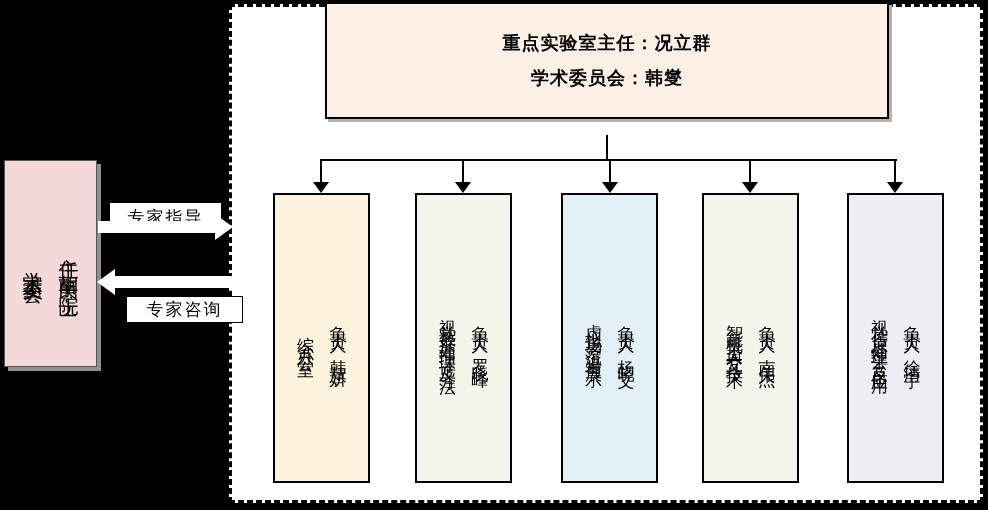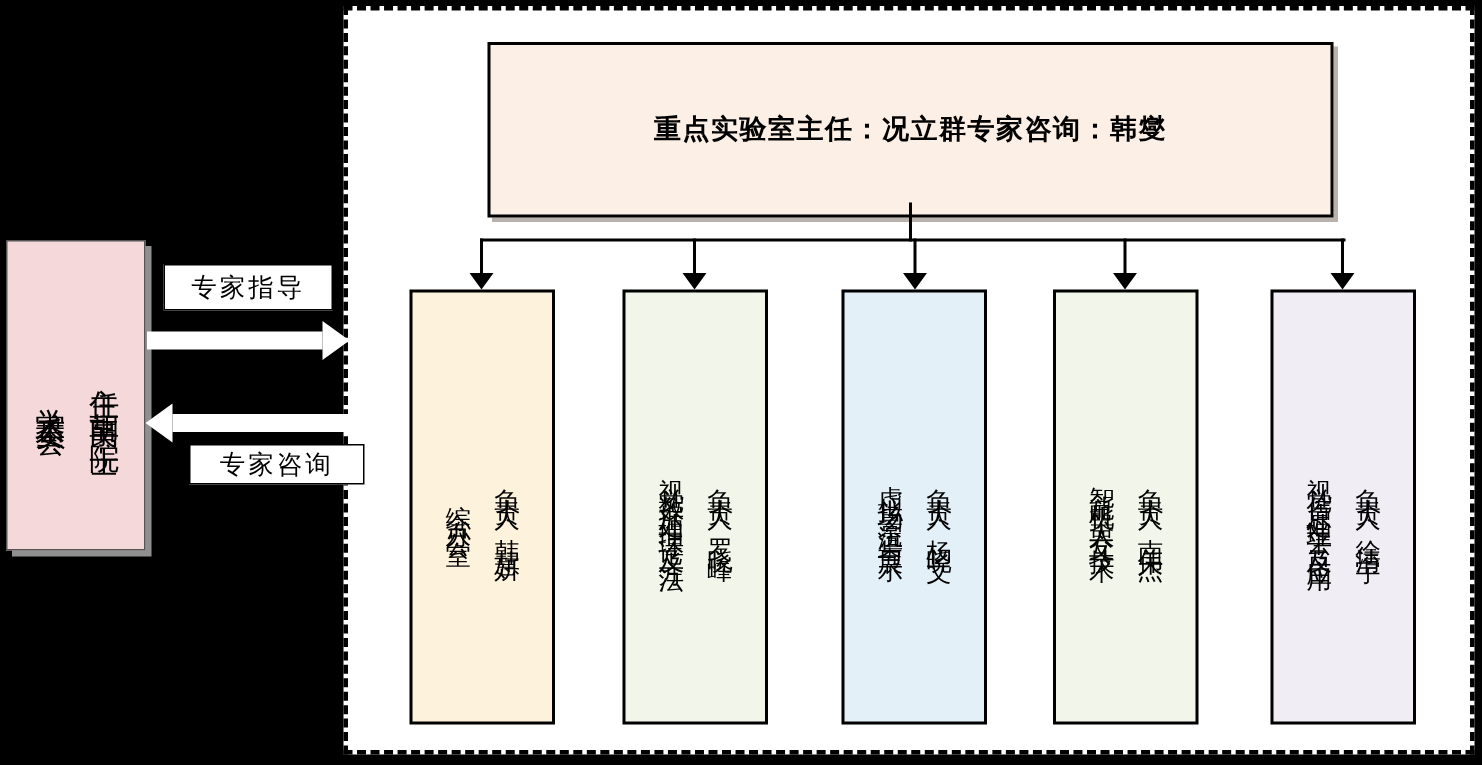--- a/index.html
+++ b/index.html
@@ -11,24 +11,24 @@
   .abs{position:absolute;box-sizing:border-box;}
 
   
   .panel{
     left:229px;top:4px;width:754px;height:499px;
     background:#fff;border:3px dashed #000;
   }
 
   
   .top-box{
-    left:325px;top:28px;width:564px;height:117px;
+    left:325px;top:2px;width:564px;height:117px;
     border:2px solid #000;
     box-shadow:3px 3px 0 #b9b1ab;
-    display:flex;justify-content:center;align-items:center;
+    display:flex;flex-direction:column;justify-content:center;align-items:center;
     font-weight:bold;font-size:18px;line-height:35px;letter-spacing:1px;color:#000;
   }
 
   
   .line{background:#000;}
   .arrow-head-down{
     width:0;height:0;
     border-left:8px solid transparent;border-right:8px solid transparent;
     border-top:11px solid #000;
   }
@@ -56,21 +56,21 @@
   }
   .committee-box .vcol{font-size:20px;letter-spacing:3px;}
   .committee-box .vgap{margin-top:11px;}
 
   
   .arrow-label{
     background:#fff;border:1px solid #000;
     display:flex;justify-content:center;align-items:center;
     font-size:17px;letter-spacing:2px;color:#000;
   }
-  .lbl-guidance{left:109px;top:176px;width:113px;height:31px;}
+  .lbl-guidance{left:109px;top:202px;width:113px;height:31px;}
   .lbl-consult{left:126px;top:296px;width:117px;height:27px;}
 
   
   .shaft{background:#fff;}
   .head-right{
     width:0;height:0;
     border-top:13px solid transparent;border-bottom:13px solid transparent;
     border-left:18px solid #fff;
   }
   .head-left{
@@ -79,21 +79,21 @@
     border-right:18px solid #fff;
   }
 </style>
 </head>
 <body>
 
 <div class="abs panel" style="background: rgb(255, 255, 255);"></div>
 
 <div class="abs top-box" style="background: rgb(252, 239, 229);">
   <div>重点实验室主任：况立群</div>
-  <div>专家咨询：韩燮</div>
+  <div>学术委员会：韩燮</div>
 </div>
 
 <div class="abs line" style="left:606px;top:135px;width:2px;height:26px;"></div>
 <div class="abs line" style="left:320px;top:159px;width:577px;height:2px;"></div>
 
 <div class="abs line" style="left:320px;top:159px;width:2px;height:24px;"></div>
 <div class="abs line" style="left:462px;top:159px;width:2px;height:24px;"></div>
 <div class="abs line" style="left:609px;top:159px;width:2px;height:24px;"></div>
 <div class="abs line" style="left:749px;top:159px;width:2px;height:24px;"></div>
 <div class="abs line" style="left:894px;top:159px;width:2px;height:24px;"></div>

